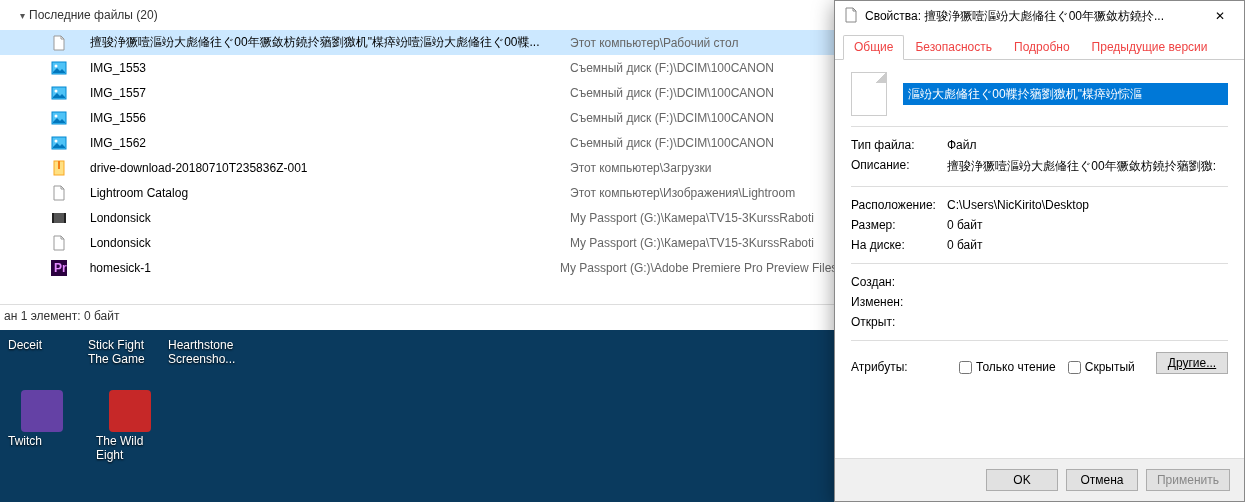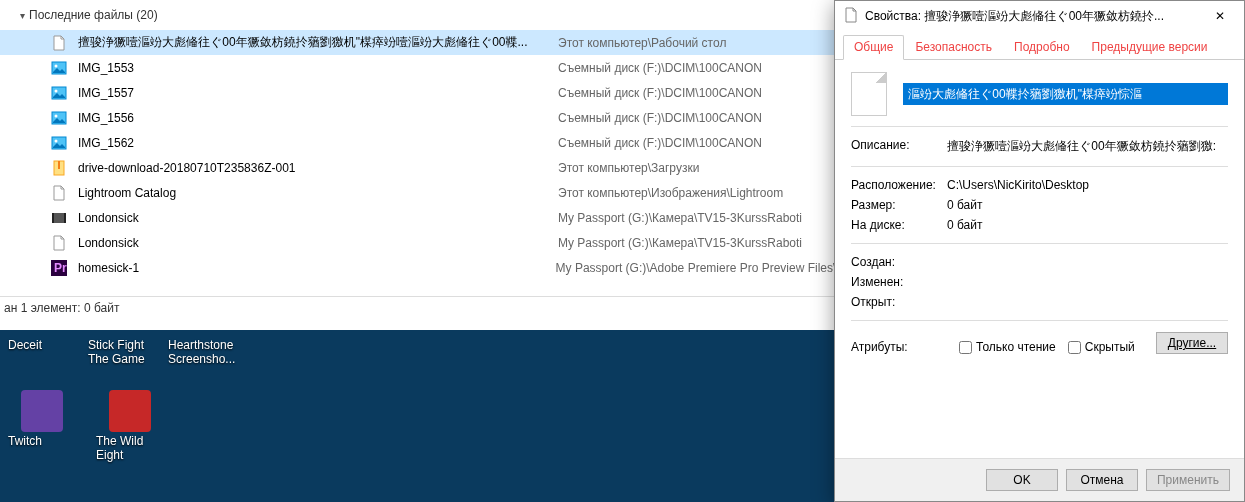--- a/index.html
+++ b/index.html
@@ -4,24 +4,24 @@
 <style>
 * { margin: 0; padding: 0; box-sizing: border-box; font-family: "Segoe UI", Tahoma, sans-serif; font-size: 12px; }
 body { width: 1245px; height: 502px; background: #0a3a5e; overflow: hidden; position: relative; }
 
 .explorer { position: absolute; top: 0; left: 0; width: 835px; height: 330px; background: #fff; }
 .section-header { padding: 8px 20px; color: #333; display: flex; align-items: center; gap: 4px; }
 .section-header .chev { font-size: 10px; color: #555; }
 .file-list { }
 .file-row { display: flex; align-items: center; height: 25px; padding-left: 50px; }
 .file-row.selected { background: #cce8ff; }
-.file-icon { width: 18px; height: 18px; margin-right: 10px; display: flex; align-items: center; justify-content: center; }
+.file-icon { width: 18px; height: 18px; margin-right: 22px; display: flex; align-items: center; justify-content: center; }
 .file-name { width: 480px; overflow: hidden; white-space: nowrap; text-overflow: ellipsis; color: #000; }
 .file-path { color: #666; overflow: hidden; white-space: nowrap; }
-.statusbar { position: absolute; bottom: 12px; left: 0; right: 0; height: 22px; padding: 3px 4px; background: #fff; border-top: 1px solid #ddd; color: #333; display:flex; align-items:center;}
+.statusbar { position: absolute; bottom: 4px; left: 0; right: 0; height: 22px; padding: 3px 4px; background: #fff; border-top: 1px solid #ddd; color: #333; display:flex; align-items:center;}
 
 .desktop-icons { position: absolute; top: 338px; left: 0; display: flex; gap: 12px; padding: 0 8px; }
 .dicon { width: 68px; text-align: left; color: #fff; font-size: 11px; text-shadow: 0 1px 2px #000; }
 .dicon .img { width: 42px; height: 42px; margin: 0 auto 2px; border-radius: 4px; }
 .desktop-icons2 { position: absolute; top: 390px; left: 0; display: flex; gap: 20px; padding: 0 8px; }
 
 svg.ico { width: 16px; height: 16px; }
 
 .dialog { position: absolute; top: 0; right: 0; width: 411px; height: 502px; background: #fff; border: 1px solid #888; box-shadow: 0 4px 20px rgba(0,0,0,0.4); display: flex; flex-direction: column;}
 .dlg-title { height: 30px; display: flex; align-items: center; padding: 0 4px 0 8px; background: #fff; }
@@ -209,20 +209,24 @@
       <div class="tab">Подробно</div>
       <div class="tab">Предыдущие версии</div>
     </div>
   <div class="dlg-body">
     <div class="prop-top">
       <div class="big-icon"></div>
       <input type="text" value="漚竕⼤彪偹往ぐ00鞢扵蕕劉獥机&quot;楳瘁竕悰漚" style="">
     </div>
     <div class="divider"></div>
     <div class="prop-row">
+        <div class="k">Тип файла:</div>
+        <div class="v">Файл</div>
+      </div>
+    <div class="prop-row">
         <div class="k">Описание:</div>
         <div class="v">擅骏浄獗噎漚竕⼤彪偹往ぐ00年獗敛枋鐃扵蕕劉獥:</div>
       </div>
     <div class="divider"></div>
     <div class="prop-row">
         <div class="k">Расположение:</div>
         <div class="v">C:\Users\NicKirito\Desktop</div>
       </div>
     <div class="prop-row">
         <div class="k">Размер:</div>

